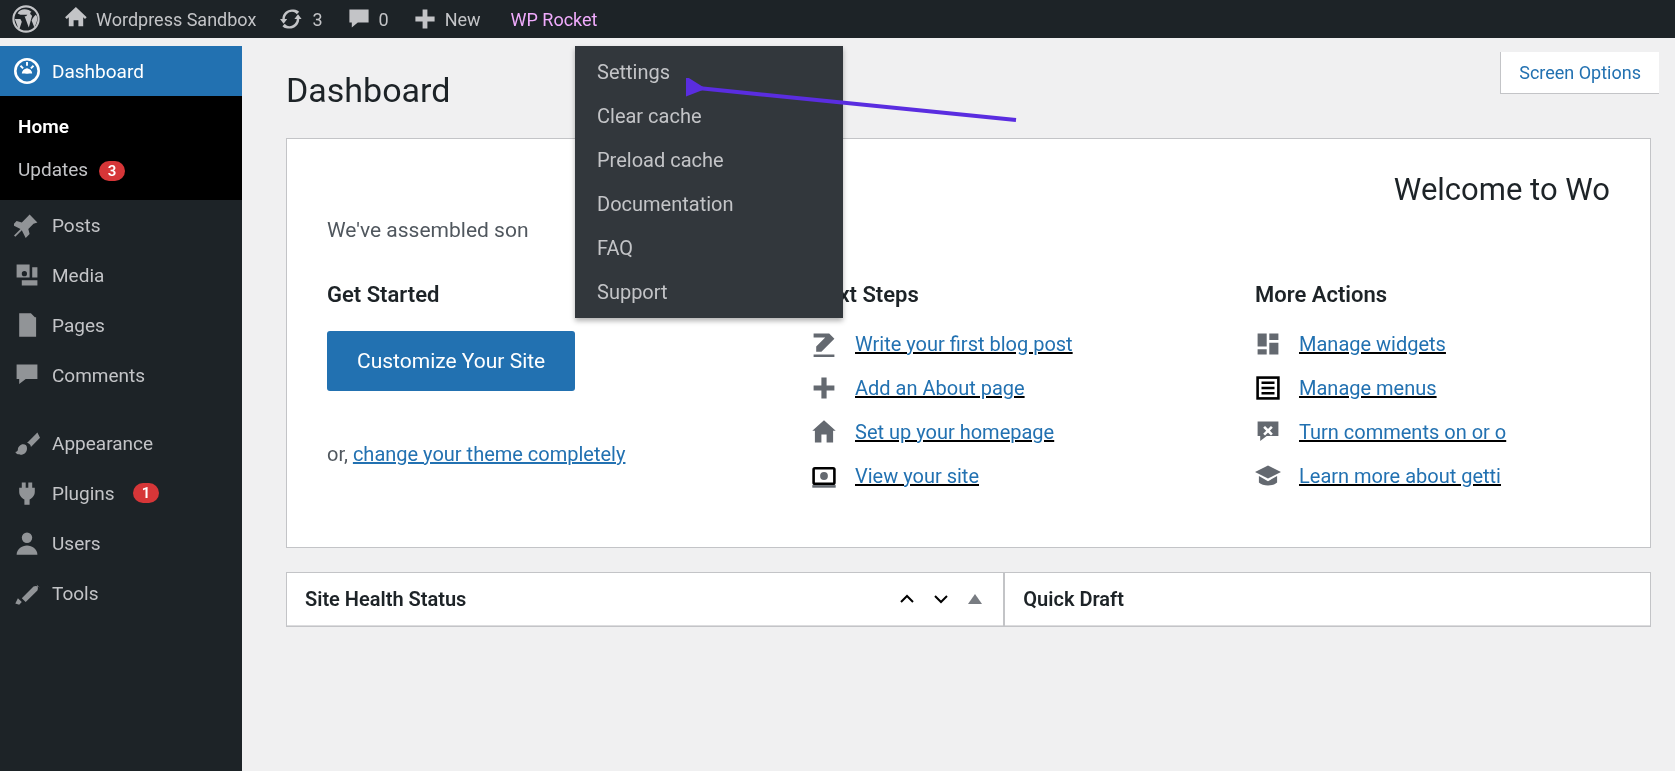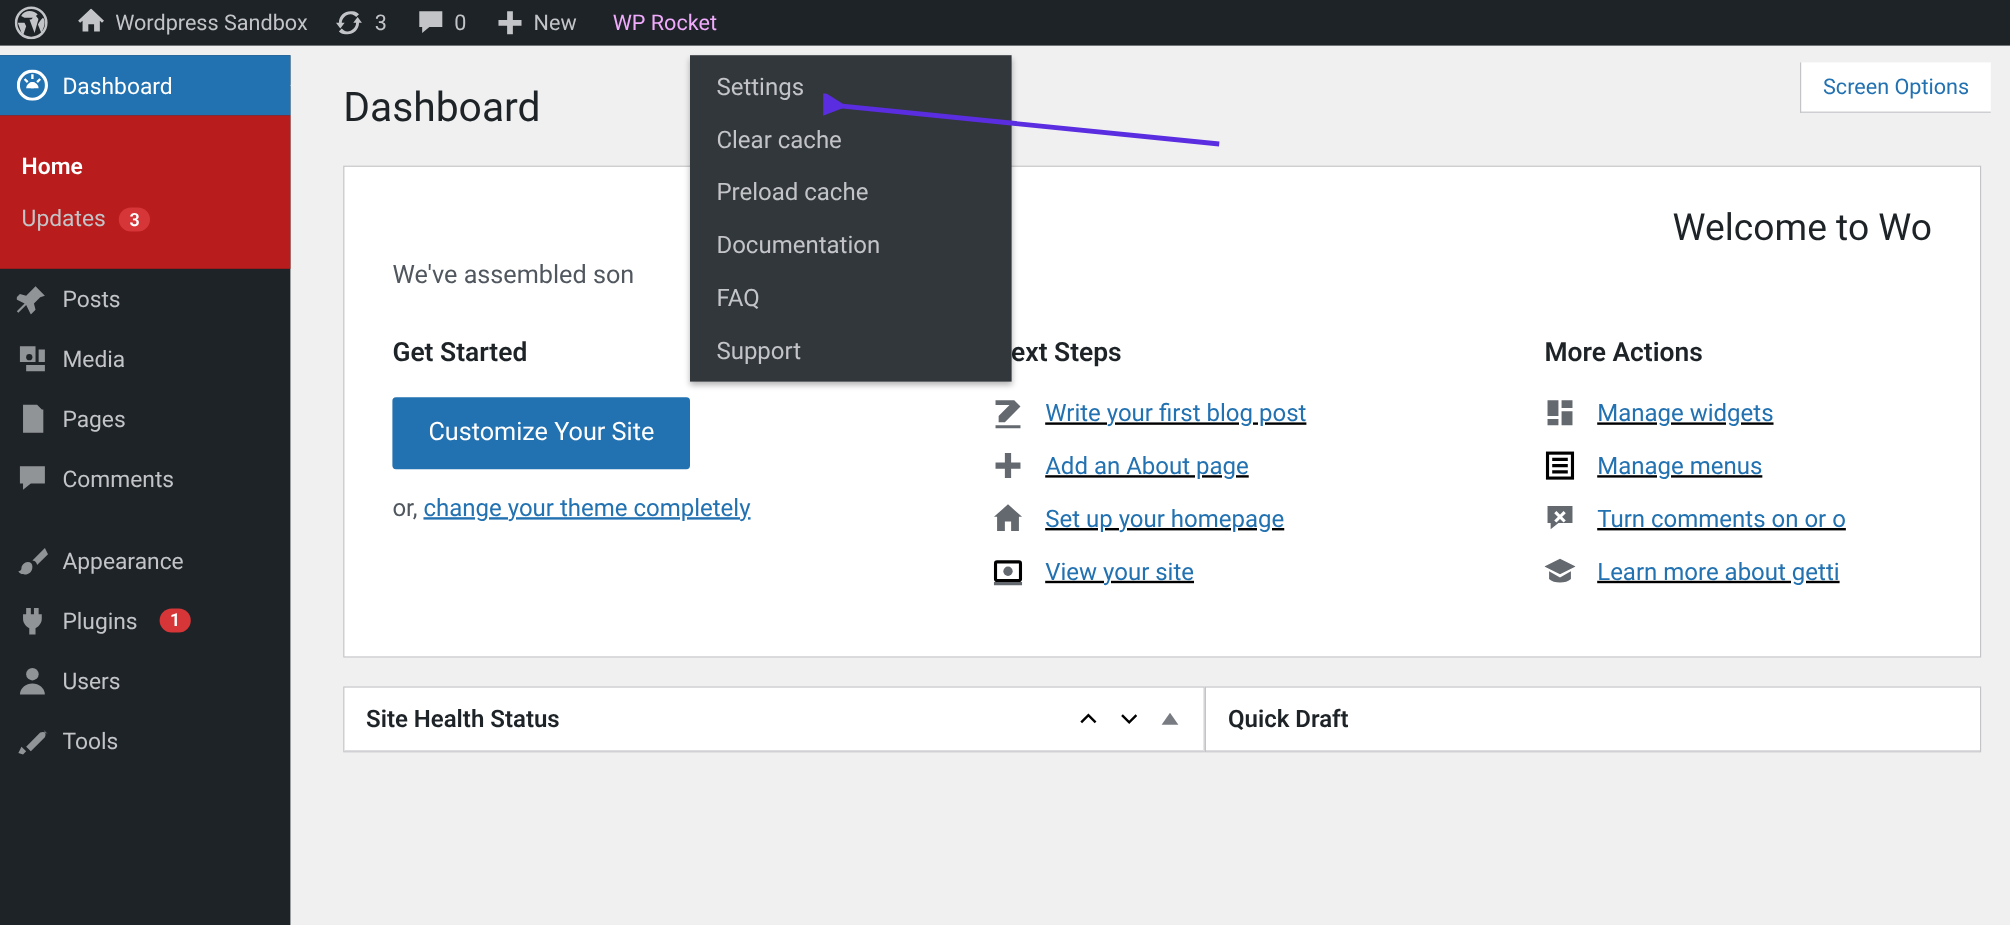--- a/index.html
+++ b/index.html
@@ -8,32 +8,32 @@
 .adminbar-item { display: flex; align-items: center; padding: 0 12px; height: 46px; cursor: pointer; gap: 8px; }
 .adminbar-item.active { color: #f0abfc; }
 .adminbar-item svg { fill: currentColor; }
 .wp-logo { width: 28px; height: 28px; }
 .sidebar { position: absolute; left: 0; top: 46px; width: 242px; background: #1d2327; height: calc(100% - 46px); color: #c3c4c7; font-size: 19px; }
 .sidebar-item { display: flex; align-items: center; padding: 12px 14px; gap: 12px; cursor: pointer; position: relative; }
 .sidebar-item.current { background: #2271b1; color: #fff; }
 .sidebar-item.current::after { content: ""; position: absolute; right: -10px; top: 50%; transform: translateY(-50%); border: 10px solid transparent; border-right-color: #f0f0f1; }
 .sidebar-item svg { width: 26px; height: 26px; fill: currentColor; opacity: 0.7; }
 .sidebar-item.current svg { opacity: 1; }
-.submenu { background: #b91c1c; padding: 21px 0; }
+.submenu { background: #000000; padding: 9px 0; }
 .submenu-item { padding: 10px 18px; font-size: 19px; cursor: pointer; }
 .submenu-item.current { color: #fff; font-weight: 600; }
 .badge { background: #d63638; color: #fff; border-radius: 12px; padding: 1px 9px; font-size: 15px; font-weight: 600; margin-left: 6px; }
 .content { position: absolute; left: 262px; top: 46px; right: 0; bottom: 0; padding: 0 24px 24px; }
 .page-title { font-size: 34px; font-weight: 400; color: #1d2327; padding: 24px 0 28px; }
 .welcome-panel { background: #fff; border: 1px solid #c3c4c7; padding: 32px 40px 40px; position: relative; }
 .welcome-title { font-size: 31px; font-weight: 400; color: #1d2327; margin-bottom: 10px; text-align: right; }
 .welcome-sub { font-size: 21px; color: #50575e; margin-bottom: 40px; }
-.welcome-cols { display: flex; gap: 60px; }
+.welcome-cols { display: flex; gap: 44px; }
 .welcome-col h3 { font-size: 22px; font-weight: 600; color: #1d2327; margin-bottom: 24px; }
-.btn-primary { background: #2271b1; color: #fff; border: none; padding: 18px 30px; font-size: 21px; cursor: pointer; border-radius: 3px; margin-bottom: 20px; display: inline-block; }
+.btn-primary { background: #2271b1; color: #fff; border: none; padding: 18px 30px; font-size: 21px; cursor: pointer; border-radius: 3px; margin-bottom: 51px; display: inline-block; }
 .or-text { font-size: 20px; color: #50575e; }
 .link { color: #2271b1; text-decoration: underline; cursor: pointer; font-size: 20px; }
 .link-list { list-style: none; }
 .link-list li { display: flex; align-items: center; gap: 18px; margin-bottom: 18px; font-size: 20px; text-decoration: underline; }
 .link-list a { color: #2271b1; text-decoration: none; cursor: pointer; }
 .link-list svg { width: 26px; height: 26px; fill: #646970; flex-shrink: 0; }
 .dropdown { position: absolute; top: 46px; left: 575px; width: 268px; background: #32373c; padding: 4px 0; box-shadow: 0 3px 5px rgba(0,0,0,0.3); z-index: 100; }
 .dropdown-item { padding: 10px 22px; color: #c3c4c7; font-size: 20px; cursor: pointer; }
 .screen-options { position: absolute; right: 16px; top: 52px; background: #fff; border: 1px solid #c3c4c7; border-right: none; border-top: none; padding: 10px 18px; font-size: 18px; color: #2271b1; cursor: pointer; }
 .postbox-row { display: flex; margin-top: 24px; }

